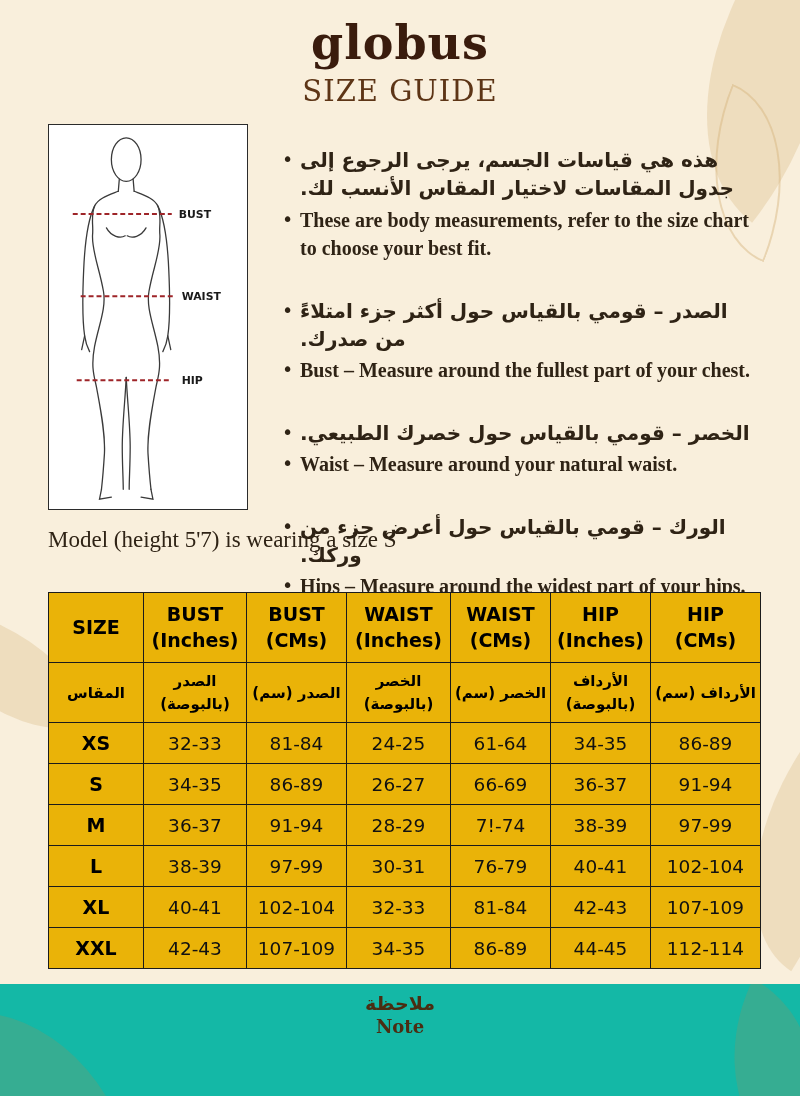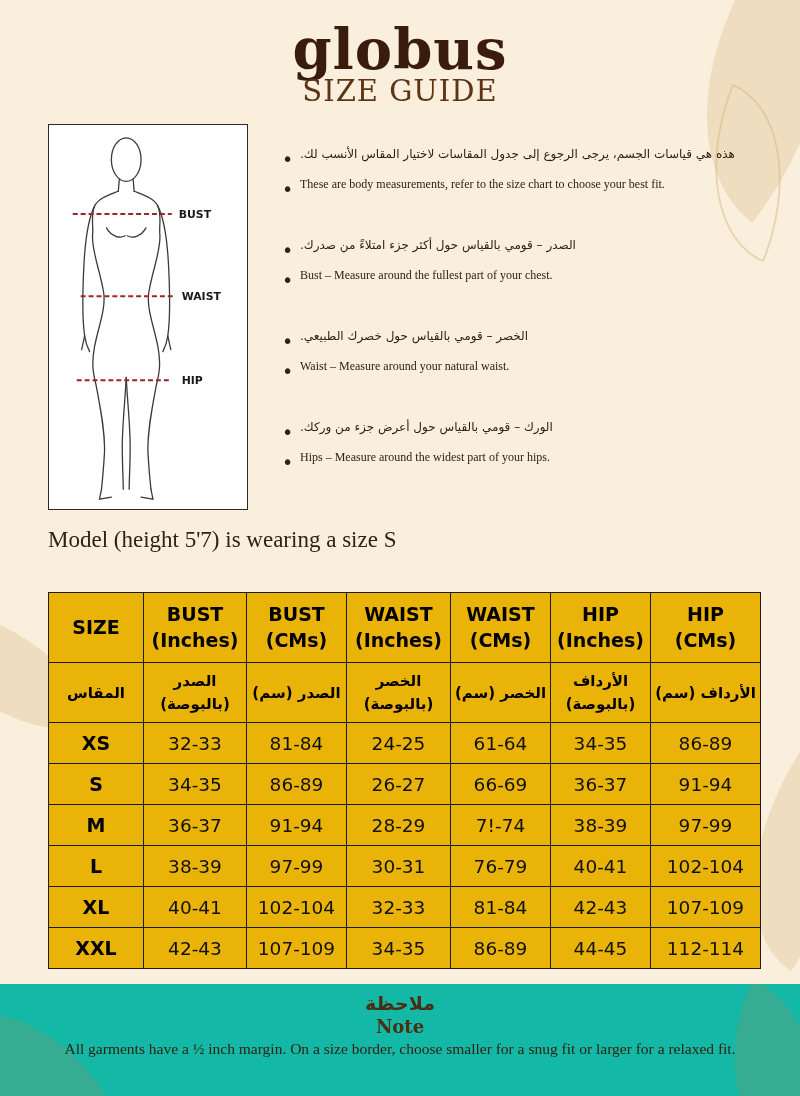--- a/index.html
+++ b/index.html
@@ -17,21 +17,21 @@
   .leaf-lm  { width:110px; height:185px; left:-50px; top:578px; transform:rotate(-34deg); }
   .leaf-rl  { width:112px; height:190px; right:-52px; top:766px; transform:rotate(33deg); }
   .band-leaf { position:absolute; pointer-events:none; border-radius:0 100% 0 100%;
                background:rgba(176,136,78,.22); }
   .band-leaf-l { width:140px; height:170px; left:-46px; top:4px;  transform:rotate(-22deg); }
   .band-leaf-r { width:120px; height:150px; right:-34px; top:14px; transform:rotate(26deg); }
 
   
   .logo {
     position:absolute; top:16px; left:0; right:0; text-align:center; z-index:1;
-    font-family:"DejaVu Serif", serif; font-weight:700; font-size:56px;
+    font-family:"DejaVu Serif", serif; font-weight:700; font-size:46px;
     color:#3a1c0d; letter-spacing:1px;
   }
   .guide-title {
     position:absolute; top:74px; left:0; right:0; text-align:center; z-index:1;
     font-family:"DejaVu Serif", serif; font-weight:400; font-size:29px;
     color:#5d3516; letter-spacing:1px;
   }
 
   
   .figure-box {
@@ -41,21 +41,21 @@
   .figure-box svg { display:block; width:100%; height:100%; }
   .fig-line { stroke:#3a3a3a; stroke-width:1.3; fill:none; stroke-linecap:round; }
   .red-line { stroke:#9e2428; stroke-width:2; stroke-dasharray:5,3; }
   .fig-label { font-family:"DejaVu Sans", sans-serif; font-size:11px; font-weight:700; fill:#1a1a1a; }
 
   
   .instructions { position:absolute; left:282px; top:146px; width:482px; z-index:1; }
   .group { margin-bottom:34px; }
   .bullet-line { display:flex; align-items:flex-start; margin-bottom:3px; }
   .dot { flex:0 0 18px; width:18px; font-size:19px; line-height:1.42; color:#2f2315; }
-  .txt { flex:1; font-size:12px; line-height:1.42; color:#2f2315; }
+  .txt { flex:1; font-size:20px; line-height:1.42; color:#2f2315;font-weight:bold; }
   .txt.ar { font-family:"DejaVu Sans", sans-serif; text-align:left; }
   .txt.en { font-family:"Liberation Serif", "DejaVu Serif", serif; }
 
   
   .model-note { position:absolute; left:48px; top:527px; width:440px; z-index:1; }
   .model-note .ar { font-size:18px; text-align:left; margin-bottom:4px; font-family:"DejaVu Sans", sans-serif; }
   .model-note .en { font-family:"Liberation Serif", "DejaVu Serif", serif; font-size:23px; }
 
   
   .size-table {
@@ -263,16 +263,15 @@
         <td>112-114</td>
       </tr>
     </tbody>
   </table>
 
   <div class="note-band">
     <div class="band-leaf band-leaf-l"></div>
     <div class="band-leaf band-leaf-r"></div>
     <div class="note-title-ar" dir="rtl">ملاحظة</div>
     <div class="note-title-en">Note</div>
-    <div class="note-body-en">All garments have a ½ inch margin. On a size border, choose smaller for a snug fit or larger for a relaxed fit.</div>
   </div>
 
 </div>
 
 </body></html>

